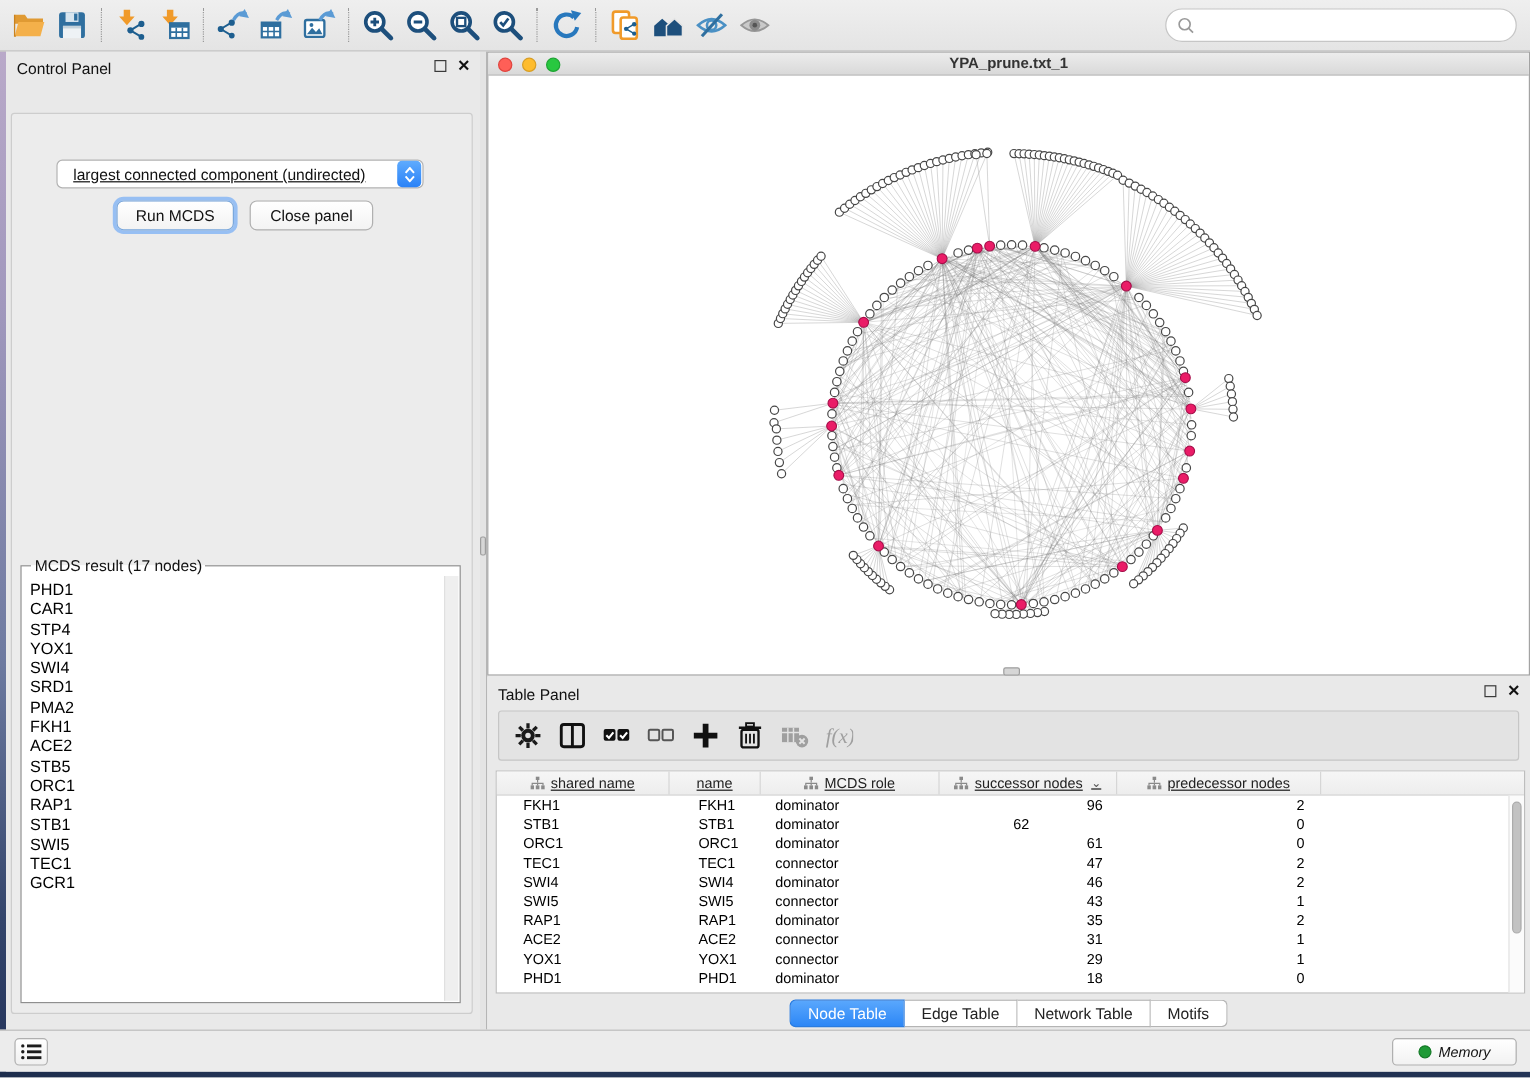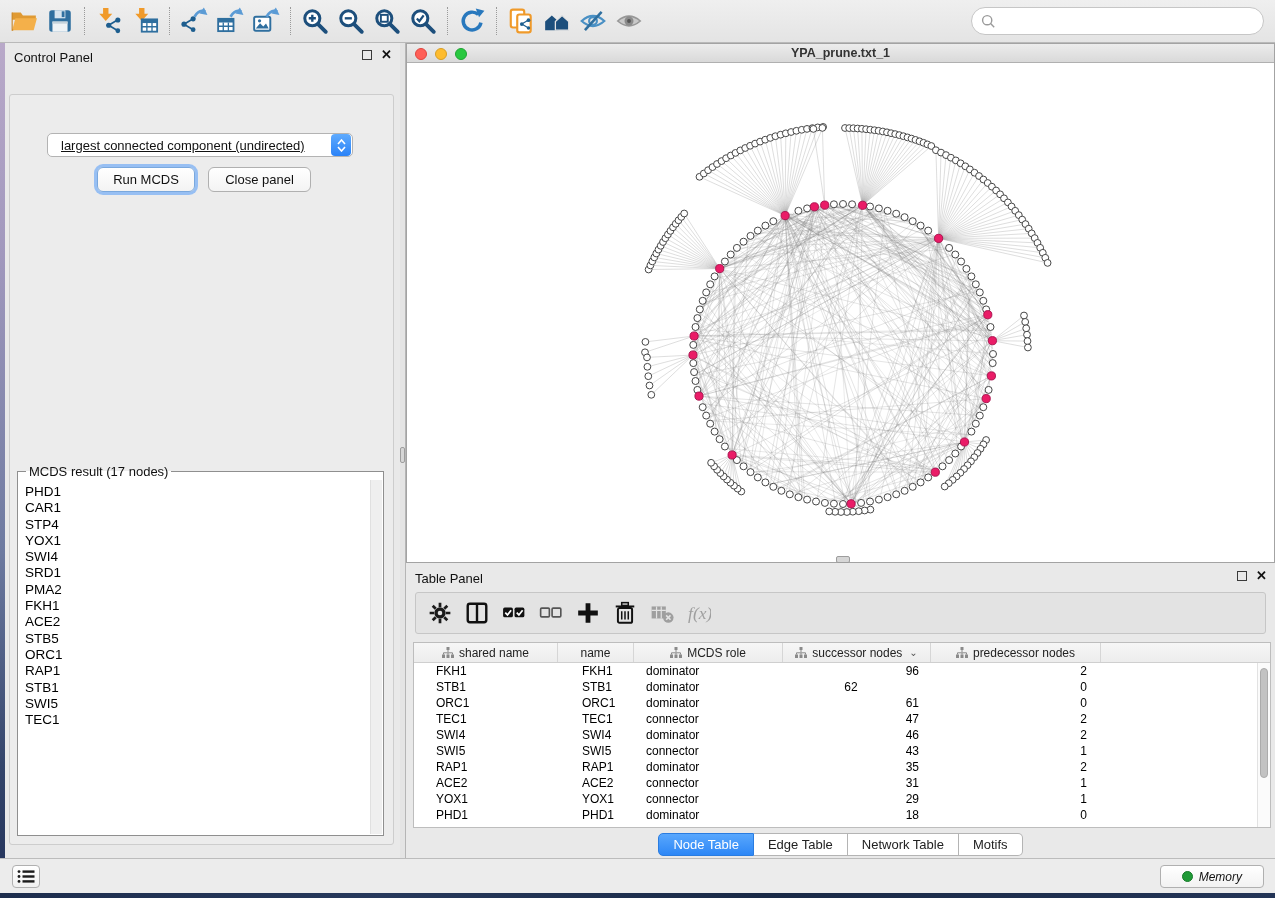--- a/index.html
+++ b/index.html
@@ -81,21 +81,21 @@
   #net-title { text-align:center; font-size:12.5px; font-weight:bold; color:#333; line-height:19px; }
   #net-canvas { position:absolute; left:0; top:20px; width:867px; height:498px; }
 
   
   #table-panel { position:absolute; left:406px; top:564px; width:869px; height:294px; background:#e9e9e9; }
   #tp-toolbar { position:absolute; left:9px; right:9px; top:28px; height:42px; background:#e3e3e3;
     border:1px solid #c6c6c6; border-radius:3px; display:flex; align-items:center; padding-left:12px; gap:7px; }
   .tpt-btn { width:30px; height:30px; border:none; background:transparent; display:flex; align-items:center; padding:0; }
 
   #node-table { position:absolute; left:7px; top:78px; width:858px; height:186px; background:#fff; border:1px solid #bdbdbd; }
-  #thead { display:flex; height:20px; background:linear-gradient(180deg,#f6f6f6,#ededed); border-bottom:1px solid #cfcfcf; }
+  #thead { display:flex; height:20px; background:linear-gradient(180deg,#f6f6f6,#ededed); border-bottom:1px solid #cfcfcf;text-decoration:underline; }
   .th { display:flex; align-items:center; justify-content:center; gap:5px; font-size:12px; color:#222;
     border-right:1px solid #d6d6d6; height:100%; }
   .th .sort { font-size:10px; color:#555; margin-left:2px; }
   .th.filler { border-right:none; flex:1; }
   #tbody { position:absolute; left:0; top:20px; right:13px; bottom:0; overflow:hidden; }
   .tr { display:flex; height:16px; align-items:center; }
   .td { font-size:12px; color:#000; white-space:nowrap; overflow:hidden; }
   #table-scroll { position:absolute; right:0; top:20px; width:13px; bottom:0; background:#fbfbfb; border-left:1px solid #e2e2e2; }
   #table-thumb { position:absolute; left:2px; top:5px; width:8px; height:110px; background:#c2c2c2; border:1px solid #ababab; border-radius:5px; }
 
@@ -298,20 +298,21 @@
           <div>SRD1</div>
           <div>PMA2</div>
           <div>FKH1</div>
           <div>ACE2</div>
           <div>STB5</div>
           <div>ORC1</div>
           <div>RAP1</div>
           <div>STB1</div>
           <div>SWI5</div>
           <div>TEC1</div>
+          <div>GCR1</div>
         </div>
       <div id="mcds-scroll"></div>
     </fieldset>
   </div>
 </div>
 
 <div id="v-divider">
     <div id="v-grip"></div>
   </div>
 <div id="h-grip"></div>

